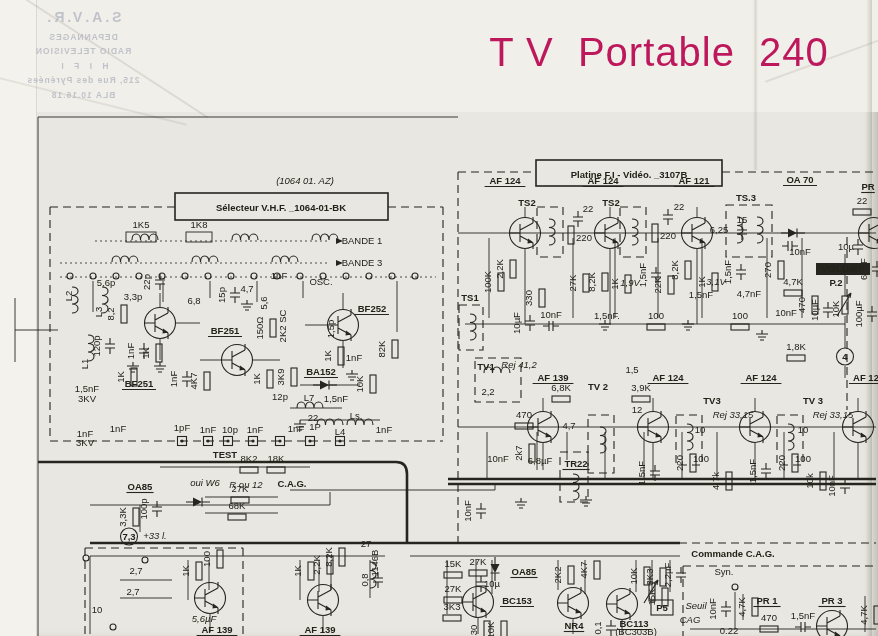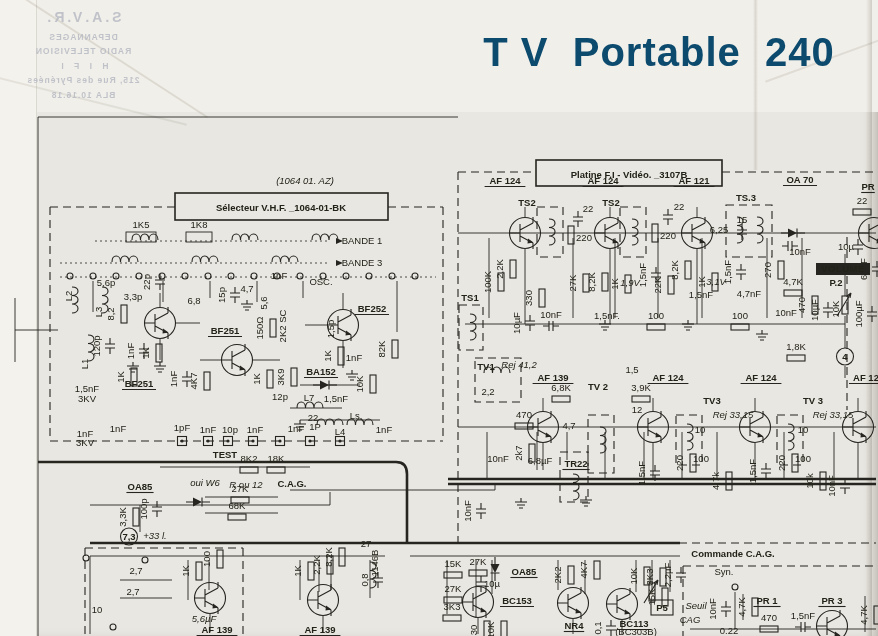--- a/index.html
+++ b/index.html
@@ -6,22 +6,22 @@
   .page{position:relative;width:878px;height:636px;overflow:hidden;background:#e9e7e1;
         font-family:"Liberation Sans",sans-serif;
         box-shadow:inset -10px 0 16px -10px rgba(60,55,45,.4), inset 0 10px 16px -12px rgba(60,55,45,.25)}
   .strip-top{position:absolute;left:0;top:0;width:878px;height:112px;background:#f1efe9}
   .strip-left{position:absolute;left:0;top:0;width:36px;height:636px;background:#f4f2ec;border-right:1px solid #dcd9d0}
   .crease-v1{position:absolute;left:753px;top:0;width:5px;height:170px;background:linear-gradient(90deg,rgba(0,0,0,0),rgba(110,105,90,.18),rgba(0,0,0,0))}
   .crease-v2{position:absolute;left:866px;top:0;width:6px;height:636px;background:linear-gradient(90deg,rgba(0,0,0,0),rgba(90,85,70,.22))}
   .crease-d1{position:absolute;left:-50px;top:40px;width:280px;height:2px;background:rgba(110,105,90,.16);transform:rotate(33deg)}
   .crease-d2{position:absolute;left:-40px;top:96px;width:230px;height:2px;background:rgba(110,105,90,.12);transform:rotate(14deg)}
   .crease-d3{position:absolute;left:760px;top:50px;width:180px;height:2px;background:rgba(110,105,90,.14);transform:rotate(-20deg)}
-  .title{position:absolute;left:440px;top:30px;width:438px;text-align:center;font-size:40px;font-weight:700;
-         color:#0c4a6e;letter-spacing:1px;white-space:pre}
+  .title{position:absolute;left:440px;top:30px;width:438px;text-align:center;font-size:40px;font-weight:400;
+         color:#be185d;letter-spacing:1px;white-space:pre}
   .stamp{position:absolute;left:4px;top:6px;width:158px;transform:scaleX(-1);color:#b5b8c3;opacity:.8;
          text-align:center;font-weight:700;font-size:8.5px;line-height:1.7;letter-spacing:1px}
   .stamp div:nth-child(1){font-size:14px;letter-spacing:3px}
   .stamp div:nth-child(4){letter-spacing:4px}
   svg{position:absolute;left:0;top:0}
   .w{stroke:#26251f;stroke-width:.9;fill:none}
   .w2{stroke:#26251f;stroke-width:1.6;fill:none}
   .wb{stroke:#26251f;stroke-width:2.6;fill:none}
   .wd{stroke:#26251f;stroke-width:1.1;fill:none;stroke-dasharray:8 5}
   .wdd{stroke:#26251f;stroke-width:.8;fill:none;stroke-dasharray:2 3}

